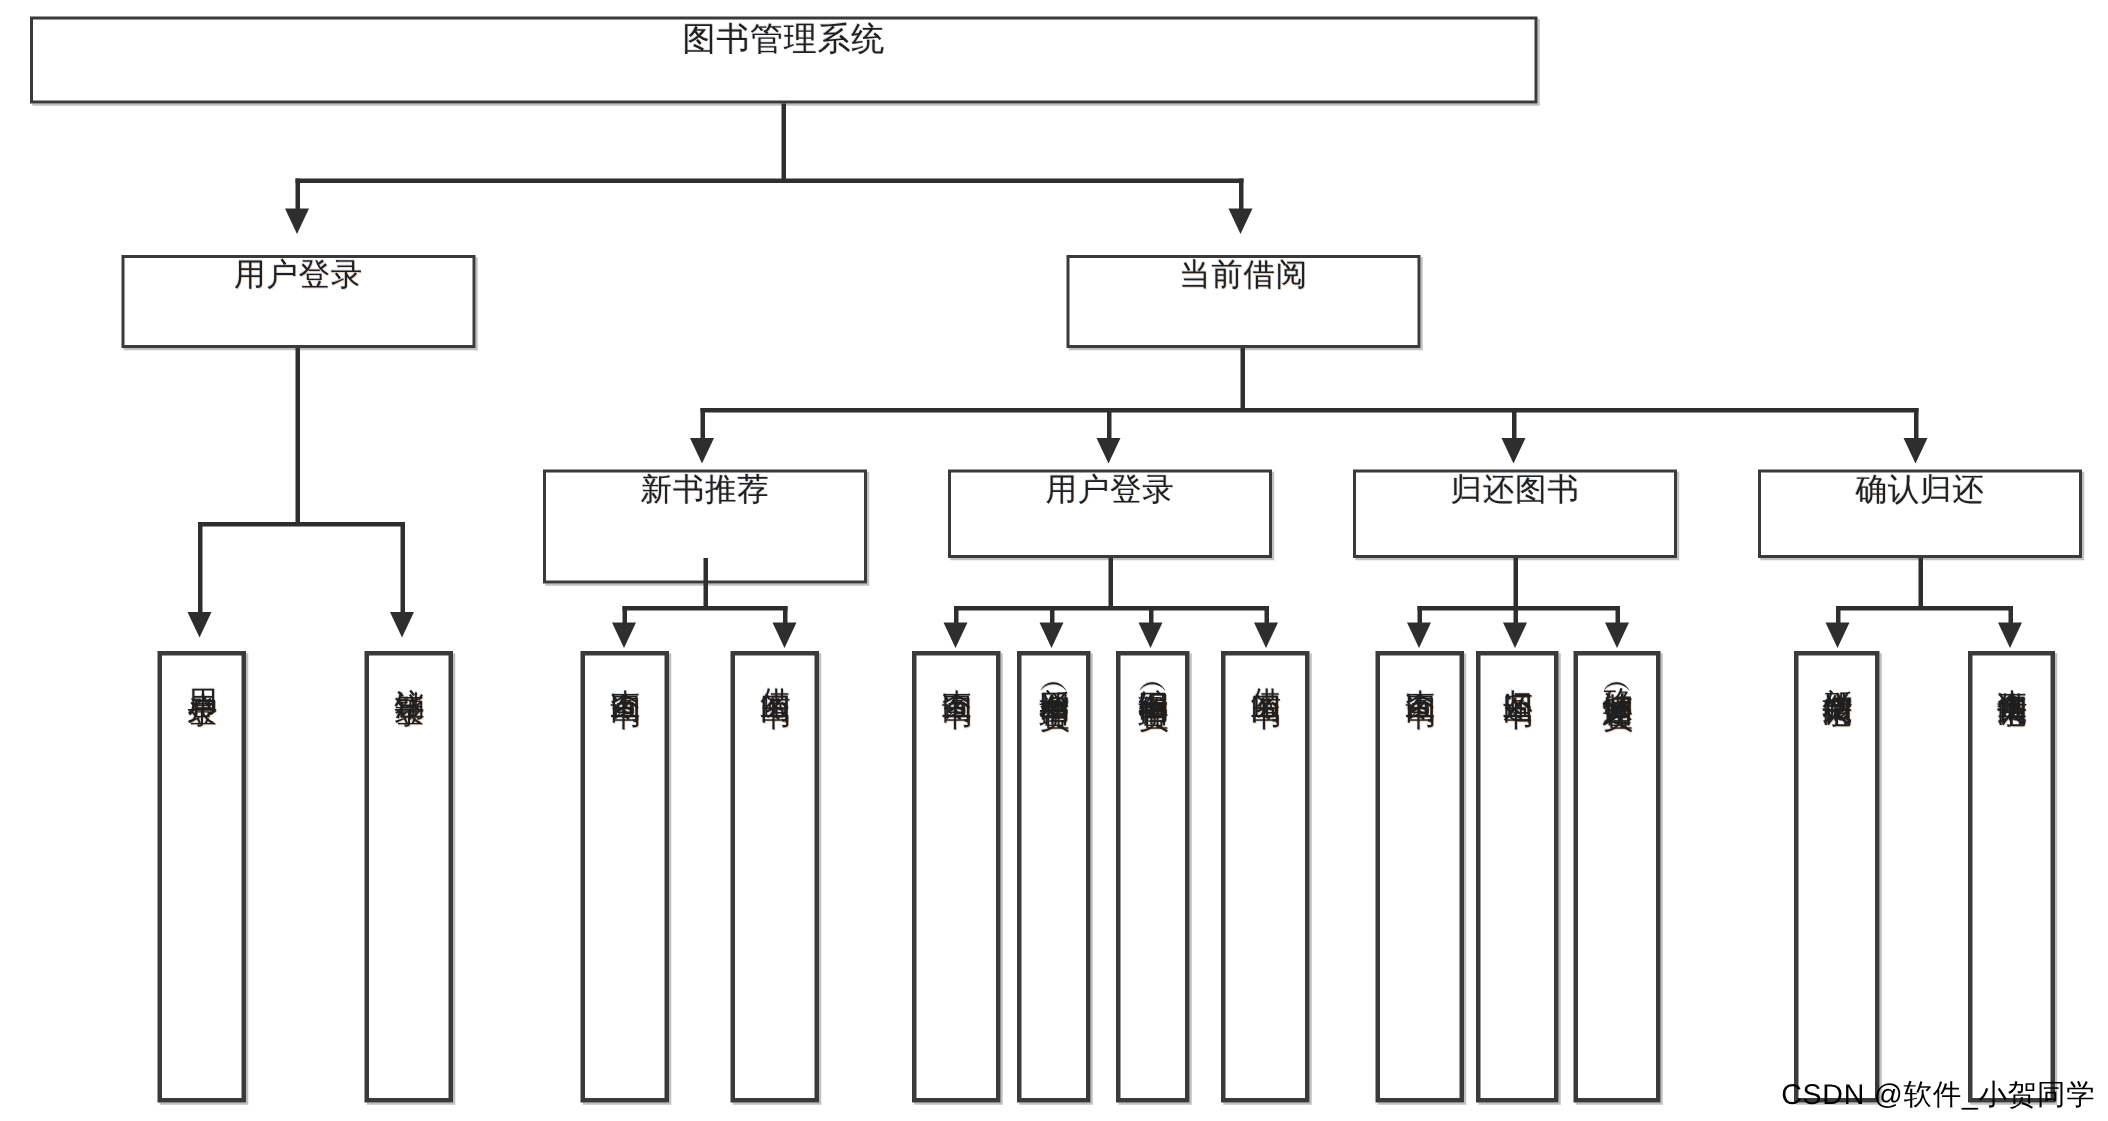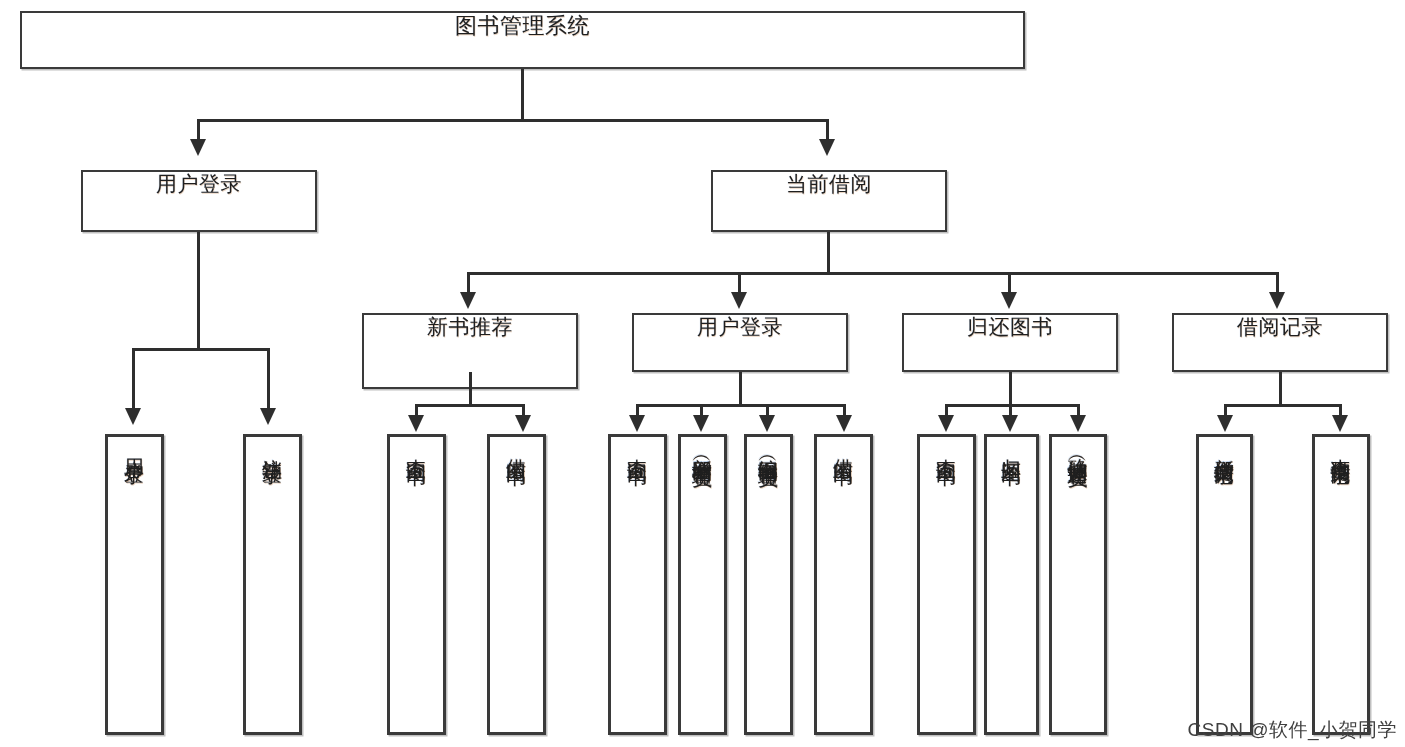--- a/index.html
+++ b/index.html
@@ -77,21 +77,21 @@
     border-right: 8px solid transparent;
     border-top: 17px solid #2e2e2e;
   }
 
   
   #watermark {
     position: absolute;
     right: 8px;
     bottom: 4px;
     font-size: 19px;
-    color: #404040;
+    color: #000000;
     letter-spacing: 0.5px;
     white-space: nowrap;
     user-select: none;
     text-align: center;
   }
 </style>
 </head>
 <body>
 
 <div id="canvas">
@@ -139,21 +139,21 @@
 
   <div class="node mid" style="left:632px; top:313px; width:216px; height:59px;">
     <span class="label">用户登录</span>
   </div>
 
   <div class="node mid" style="left:902px; top:313px; width:216px; height:59px;">
     <span class="label">归还图书</span>
   </div>
 
   <div class="node mid" style="left:1172px; top:313px; width:216px; height:59px;">
-    <span class="label">借阅记录</span>
+    <span class="label">确认归还</span>
   </div>
 
   <div class="ln v" style="left:469px; top:372px; width:3px; height:34px;"></div>
   <div class="ln h" style="left:415px; top:404px; width:110px; height:3px;"></div>
   <div class="ln v" style="left:415px; top:404px; width:3px; height:13px;"></div>
   <div class="ln v" style="left:522px; top:404px; width:3px; height:13px;"></div>
   <div class="arrow" style="left:408px; top:415px;"></div>
   <div class="arrow" style="left:515px; top:415px;"></div>
 
   <div class="ln v" style="left:739px; top:372px; width:3px; height:34px;"></div>

